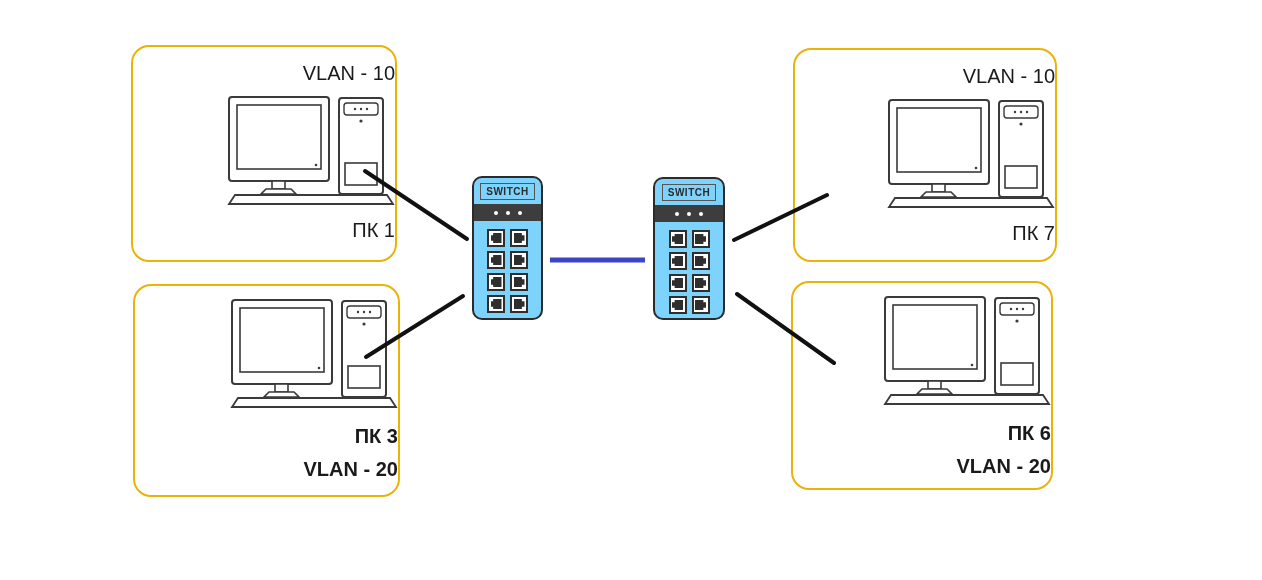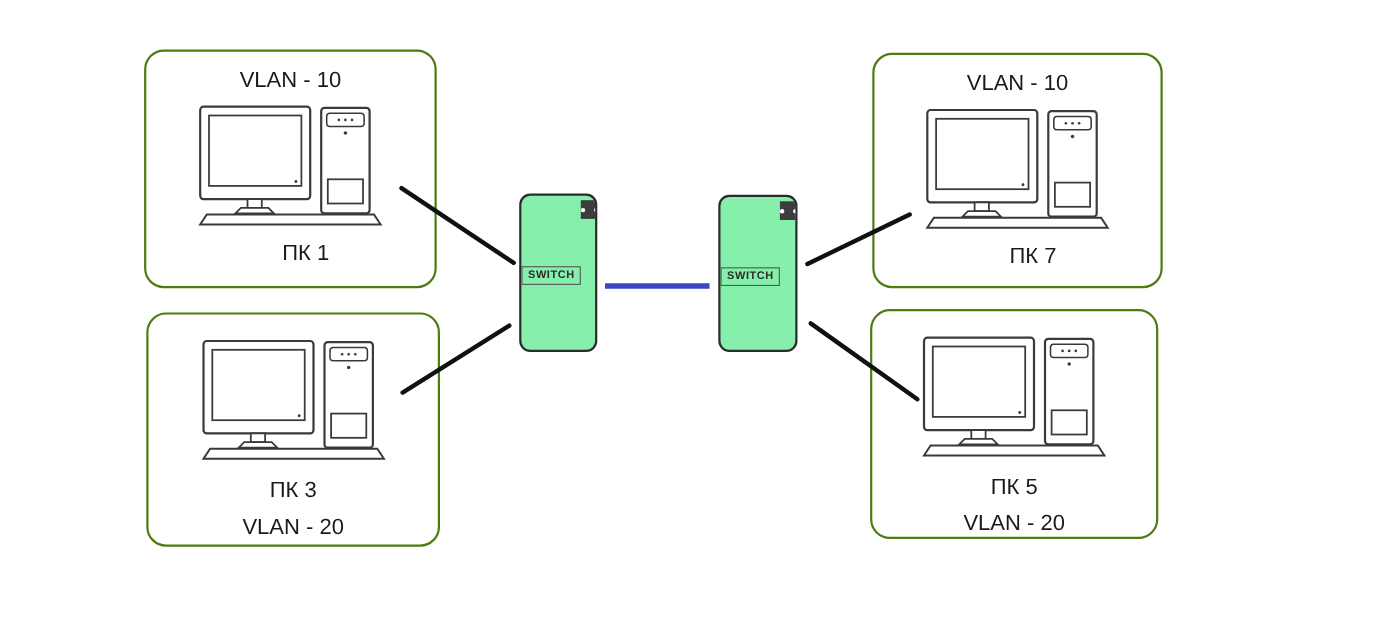--- a/index.html
+++ b/index.html
@@ -12,49 +12,50 @@
   }
   
   .links-layer{
     position:absolute;left:0;top:0;width:1262px;height:580px;
     z-index:5;pointer-events:none;
   }
   
   .group{
     position:absolute;
     box-sizing:border-box;
-    border:2px solid #4d7c0f;
+    border:2px solid #eab308;
     border-radius:18px;
     background:#ffffff;
     display:flex;
     flex-direction:column;
-    align-items:center;
+    align-items:flex-end;
     z-index:1;
   }
   .group-label{
     font-size:20px;
     color:#1a1a1a;
     line-height:1.2;
     white-space:nowrap;
   }
   .group.vlan-top{padding-top:14px;}
   .group.vlan-top .pc-icon{margin-top:10px;}
   .group.vlan-top .pc-name{margin-top:11px;margin-left:28px;}
-  .group.vlan-bottom{padding-top:22px;}
+  .group.vlan-bottom{padding-top:12px;font-weight:bold;}
   .group.vlan-bottom .pc-name{margin-top:14px;}
   .group.vlan-bottom .vlan-name{margin-top:9px;}
   .pc-icon{width:168px;height:112px;display:block;}
   
   .switch{
     position:absolute;
     box-sizing:border-box;
     border:2px solid #2b2b2b;
     border-radius:10px;
-    background:#86efac;
+    background:#7dd3fc;
     display:flex;
+    flex-direction:column;
     align-items:center;
     overflow:hidden;
     z-index:2;
   }
   .switch-label{
     margin-top:5px;
     border:1px solid #555;
     padding:0 5px;
     font-size:10px;
     font-weight:700;
@@ -151,21 +152,21 @@
         <use href="#pc-symbol"></use>
       </svg>
     <div class="group-label pc-name">ПК 3</div>
     <div class="group-label vlan-name">VLAN - 20</div>
   </div>
 
   <div class="group vlan-bottom" style="left:791px;top:281px;width:262px;height:209px;">
     <svg class="pc-icon">
         <use href="#pc-symbol"></use>
       </svg>
-    <div class="group-label pc-name">ПК 5</div>
+    <div class="group-label pc-name">ПК 6</div>
     <div class="group-label vlan-name">VLAN - 20</div>
   </div>
 
   <div class="switch" style="left:472px;top:176px;width:71px;height:144px;">
     <div class="switch-label">SWITCH</div>
     <div class="switch-band">
       <span class="band-dot"></span>
       <span class="band-dot"></span>
       <span class="band-dot"></span>
     </div>

